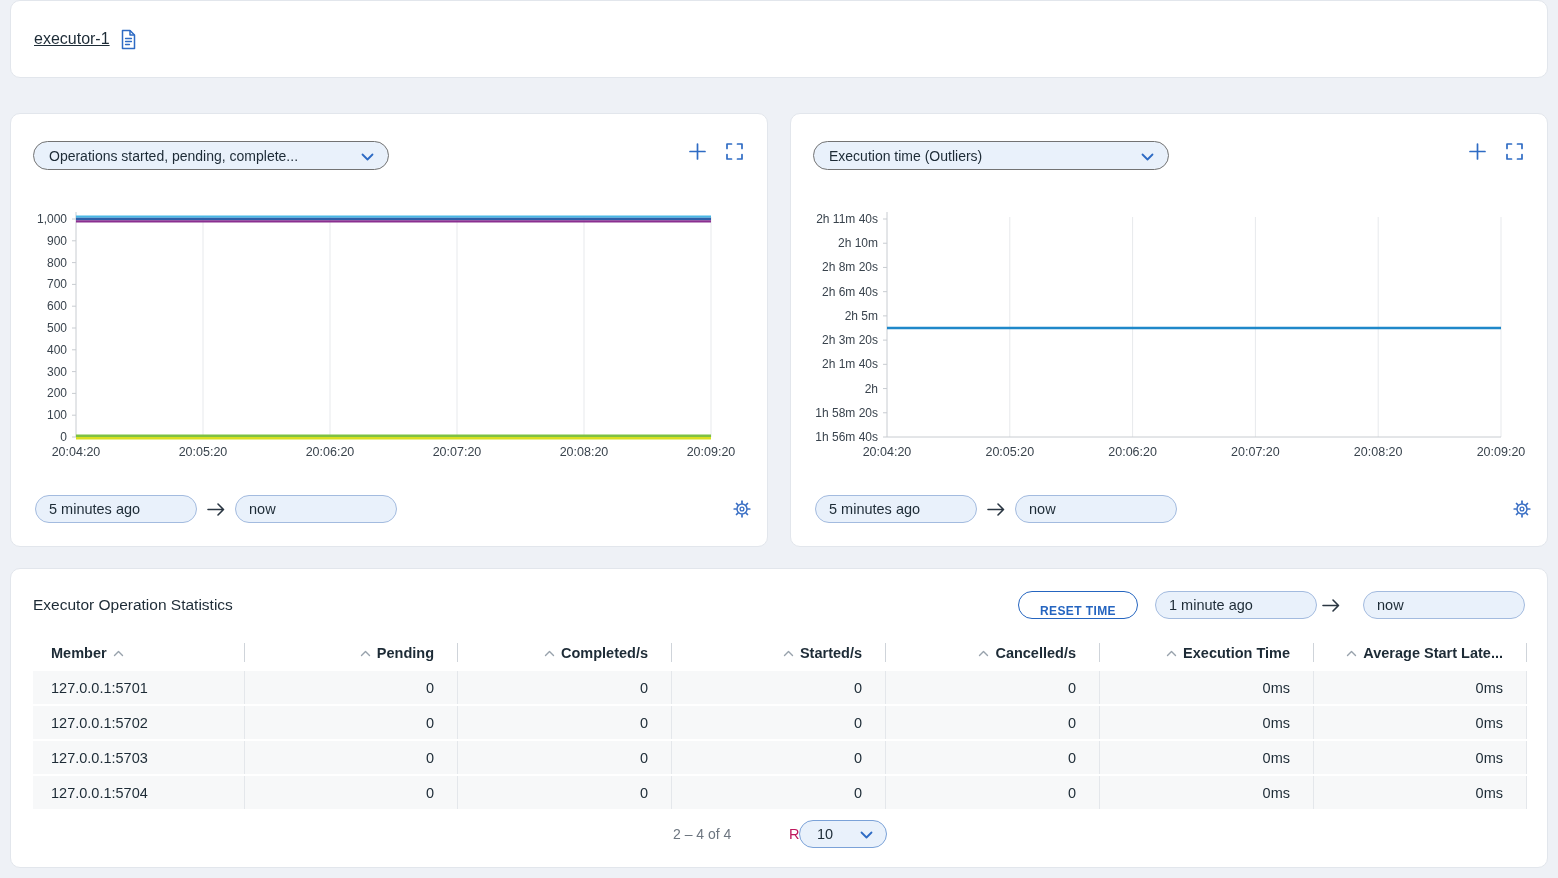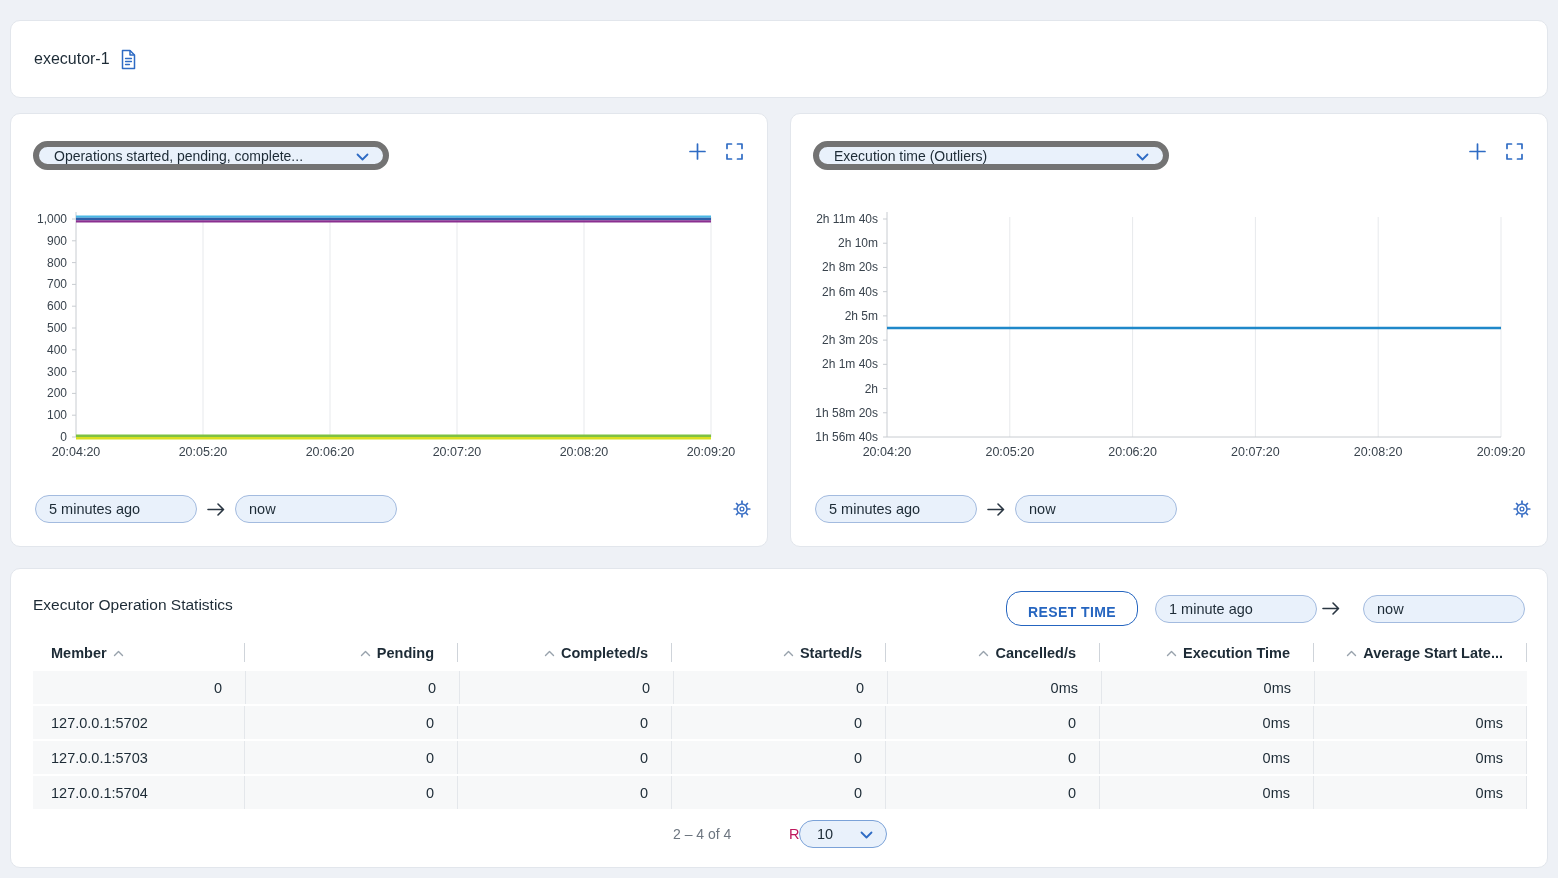--- a/index.html
+++ b/index.html
@@ -10,52 +10,52 @@
     color:#1d2b36;
     position:relative;
     overflow:hidden;
   }
   .card {
     position:absolute;
     background:#ffffff;
     border:1px solid #e2e6ec;
     border-radius:10px;
   }
-  .top-card { left:10px; top:20px; width:1538px; height:78px; }
+  .top-card { left:10px; top:0; width:1538px; height:78px;text-decoration:underline; }
   .top-card-inner { display:flex; align-items:center; gap:10px; padding:0 0 0 23px; height:100%; }
   .page-title { font-size:16px; color:#1d2b36; }
 
   .chart-card { top:113px; width:758px; height:434px; }
   .chart-card.left { left:10px; }
   .chart-card.right { left:790px; }
 
   .metric-select {
     position:absolute; left:22px; top:27px; width:356px; height:29px;
-    background:#e9f1fb; border:6px solid #737373; border-radius:15px;
+    background:#e9f1fb; border:1px solid #737373; border-radius:15px;
     display:flex; align-items:center; justify-content:space-between;
     padding:0 14px 0 15px; font-size:14px; cursor:pointer;
   }
   .panel-actions { position:absolute; top:29px; right:24px; display:flex; gap:20px; align-items:center; }
   .chart-svg { position:absolute; left:0; top:90px; }
 
   .time-row { position:absolute; left:24px; right:16px; top:381px; height:28px; display:flex; align-items:center; }
   .time-input {
     width:162px; height:28px; background:#e9f1fb; border:1px solid #a3bbdf;
     border-radius:14px; display:flex; align-items:center; padding:0 13px;
     font-size:14.5px; color:#1d2b36;
   }
   .arrow-wrap { width:38px; display:flex; justify-content:center; align-items:center; }
   .gear-wrap { margin-left:auto; display:flex; align-items:center; }
 
   .stats-card { left:10px; top:568px; width:1538px; height:300px; }
   .stats-title { position:absolute; left:22px; top:27px; font-size:15.5px; color:#1d2b36; }
   .stats-controls { position:absolute; top:22px; right:22px; display:flex; align-items:center; }
   .reset-btn {
-    height:35px; padding:12px 21px; background:#ffffff; border:1.5px solid #2565c0;
-    border-radius:15px; color:#2565c0; font-size:14px; font-weight:700;
+    height:28px; padding:12px 21px; background:#ffffff; border:1.5px solid #2565c0;
+    border-radius:15px; color:#2565c0; font-size:12px; font-weight:700;
     letter-spacing:.4px; font-family:"Liberation Sans", sans-serif; cursor:pointer;
   }
   .stats-controls .time-input { margin-left:17px; }
   .stats-controls .arrow-wrap { width:29px; }
 
   .table { position:absolute; left:22px; top:70px; width:1494px; }
   .thead { display:flex; height:28px; align-items:center; }
   .th {
     position:relative; display:flex; align-items:center; gap:6px;
     font-size:14.5px; font-weight:700; color:#1d2b36; height:28px; cursor:pointer;
@@ -354,20 +354,21 @@
           <span style="display:flex">
             <svg width="11" height="7" viewBox="0 0 11 7" fill="none">
               <path d="M1.5 5.5 L5.5 1.5 L9.5 5.5" stroke="#98a2ac" stroke-width="1.4" stroke-linecap="round" stroke-linejoin="round"></path>
             </svg>
           </span>
           <span>Average Start Late...</span>
         </div>
       </div>
     <div class="tbody" id="tbody">
         <div class="tr">
+          <div class="td txt" style="width: 212px;">127.0.0.1:5701</div>
           <div class="td num" style="width: 213px;">0</div>
           <div class="td num" style="width: 214px;">0</div>
           <div class="td num" style="width: 214px;">0</div>
           <div class="td num" style="width: 214px;">0</div>
           <div class="td num" style="width: 214px;">0ms</div>
           <div class="td num" style="width: 213px;">0ms</div>
         </div>
         <div class="tr">
           <div class="td txt" style="width: 212px;">127.0.0.1:5702</div>
           <div class="td num" style="width: 213px;">0</div>

